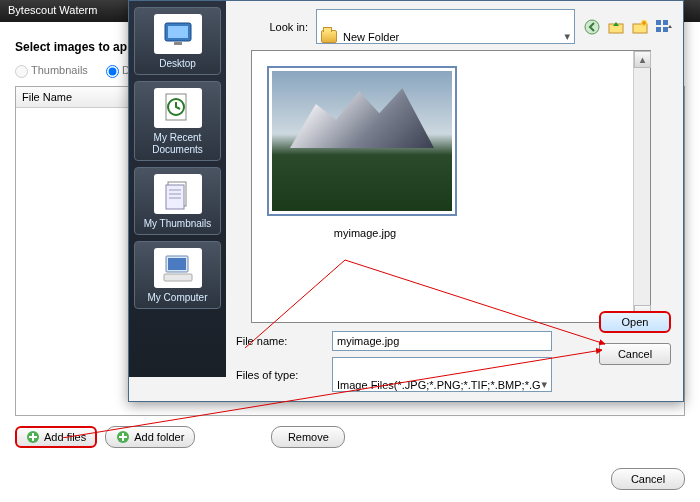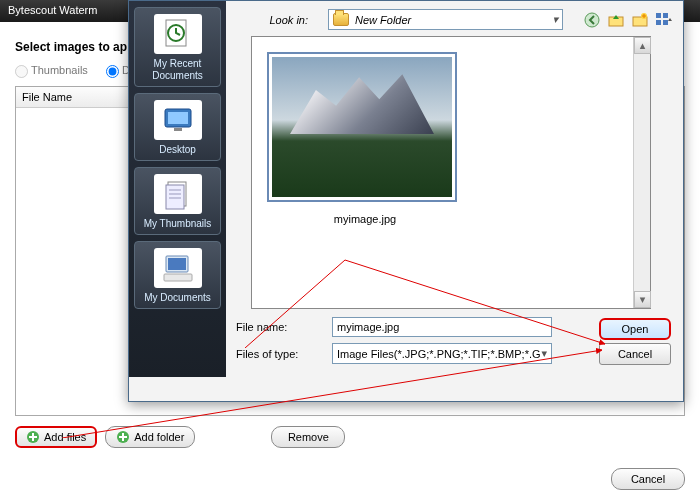--- a/index.html
+++ b/index.html
@@ -23,41 +23,41 @@
 .dialog { position: absolute; left: 128px; top: 0; width: 556px; height: 402px; background: #f3f3f3; border: 1px solid #4a6a8a; box-shadow: 0 3px 12px rgba(0,0,0,0.4); }
 .dialog-title { height: 24px; background: linear-gradient(#404048,#202028); color: #fff; padding: 5px 10px; font-size: 11px; }
 .dialog-body { display: flex; height: calc(100% - 24px); }
 
 .sidebar { width: 97px; background: linear-gradient(#2a3240,#1a2028); padding: 6px 5px; display: flex; flex-direction: column; gap: 6px; }
 .side-item { background: linear-gradient(#4a5462,#2c3440); border: 1px solid #5a6a7a; border-radius: 4px; padding: 6px 2px 4px 2px; text-align: center; color: #cfe6ff; cursor: pointer; }
 .side-item .ico { width: 48px; height: 40px; margin: 0 auto 4px auto; background: #fff; border-radius: 3px; display: flex; align-items: center; justify-content: center; }
 .side-item .lbl { font-size: 10px; line-height: 12px; color: #d8ecff; }
 
 .right-pane { flex: 1; padding: 8px 10px 10px 10px; position: relative; background: #f3f3f3; }
-.lookin-row { display: flex; align-items: center; gap: 20px; margin-bottom: 6px; font-style: italic; }
+.lookin-row { display: flex; align-items: center; gap: 8px; margin-bottom: 6px; }
 .lookin-row .lbl { width: 72px; text-align: right; }
-.combo { display: flex; align-items: center; background: #fff; border: 1px solid #7a9ab5; height: 21px; padding: 0 4px; flex: 1; cursor: pointer; }
+.combo { display: flex; align-items: flex-end; background: #fff; border: 1px solid #7a9ab5; height: 35px; padding: 0 4px; flex: 1; cursor: pointer; }
 .combo .arrow { margin-left: auto; color: #555; }
 .toolbar-icons { display: flex; gap: 6px; }
 .tico { width: 18px; height: 18px; cursor: pointer; display:flex; align-items:center; justify-content:center; }
 
 .preview-frame { margin-left: 15px; width: 400px; height: 273px; border: 1px solid #888; background: #fff; position: relative; }
 .preview-inner { position: absolute; left: 0; right: 20px; top: 0; bottom: 0; overflow: hidden; }
 .img-thumb { position: absolute; left: 15px; top: 15px; width: 190px; height: 150px; border: 2px solid #6a8ab5; padding: 3px; background: #fff; }
 .landscape { width: 100%; height: 100%; background: linear-gradient(to bottom, #8aa6bf 0%, #cdd8df 45%, #2b4a2b 60%, #1a3a1a 100%); position: relative; overflow: hidden; }
 .mountain { position: absolute; bottom: 45%; left: 10%; width: 80%; height: 45%; background: linear-gradient(135deg, #ececf0 20%, #7a8090 60%, #3a4050 100%); clip-path: polygon(0% 100%, 18% 30%, 32% 55%, 48% 10%, 62% 45%, 78% 5%, 100% 100%); }
 .img-caption { position: absolute; left: 15px; top: 176px; width: 196px; text-align: center; }
 .scroll-v { position: absolute; right: 0; top: 0; bottom: 0; width: 17px; background: #eee; border-left: 1px solid #ccc; }
 .scroll-v .sbtn { position: absolute; left: 0; width: 17px; height: 17px; background: linear-gradient(#f8f8f8,#d8d8d8); border: 1px solid #bbb; display:flex; align-items:center; justify-content:center; color:#666; }
 
 .fields { margin-top: 8px; margin-left: 0; }
 .field-row { display: flex; align-items: center; gap: 8px; margin-bottom: 6px; }
 .field-row .lbl { width: 88px; }
 .text-input { flex: 1; height: 20px; border: 1px solid #7a9ab5; background: #fff; padding: 0 4px; }
-.dlg-btns { position: absolute; right: 12px; bottom: 12px; display: flex; flex-direction: column; gap: 3px; }
+.dlg-btns { position: absolute; right: 12px; bottom: 12px; display: flex; flex-direction: column; gap: 10px; }
 .dlg-btn { width: 72px; height: 22px; display: flex; align-items: center; justify-content: center; background: linear-gradient(#fdfdfd,#e3e3e3); border: 1px solid #8a8a8a; border-radius: 3px; cursor: pointer; }
 .dlg-btn.open { background: linear-gradient(#e8f4ff,#c8e4ff); border: 2px solid #d00; border-radius: 6px; }
 
 .annot { position: absolute; pointer-events: none; }
 .line1 { left: 62px; top: 260px; width: 540px; height: 178px; }
 .line2 { left: 245px; top: 222px; width: 360px; height: 126px; }
 svg.arrow-svg { position: absolute; left: 0; top: 0; width: 100%; height: 100%; }
 
 .folder-ico { width:16px; height:13px; background: linear-gradient(#ffe27a,#e6b13c); border:1px solid #c49030; border-radius:2px; position:relative; }
 .folder-ico:before { content:""; position:absolute; top:-4px; left:1px; width:7px; height:4px; background:#ffe27a; border:1px solid #c49030; border-bottom:none; border-radius:1px 1px 0 0; }
@@ -103,56 +103,56 @@
       </div>
   </div>
 </div>
 
 <div class="dialog">
   <div class="dialog-body">
     <div class="sidebar">
       <div class="side-item">
         <div class="ico">
             <svg width="32" height="32">
+              <rect x="3" y="5" width="26" height="18" rx="2" fill="#3a7abf" stroke="#1a4a8a"></rect>
+              <rect x="6" y="8" width="20" height="12" fill="#8fc9ff"></rect>
+              <rect x="12" y="24" width="8" height="3" fill="#888"></rect>
+            </svg>
+          </div>
+        <div class="lbl">Desktop</div>
+      </div>
+      <div class="side-item">
+        <div class="ico">
+            <svg width="32" height="32">
               <rect x="4" y="2" width="20" height="26" fill="#fff" stroke="#888"></rect>
               <circle cx="14" cy="15" r="8" fill="none" stroke="#2a7a2a" stroke-width="2"></circle>
               <path d="M14 10v5l4 2" stroke="#2a7a2a" stroke-width="2" fill="none"></path>
             </svg>
           </div>
         <div class="lbl">My Recent Documents</div>
       </div>
       <div class="side-item">
         <div class="ico">
             <svg width="32" height="32">
-              <rect x="3" y="5" width="26" height="18" rx="2" fill="#3a7abf" stroke="#1a4a8a"></rect>
-              <rect x="6" y="8" width="20" height="12" fill="#8fc9ff"></rect>
-              <rect x="12" y="24" width="8" height="3" fill="#888"></rect>
-            </svg>
-          </div>
-        <div class="lbl">Desktop</div>
-      </div>
-      <div class="side-item">
-        <div class="ico">
-            <svg width="32" height="32">
               <rect x="6" y="4" width="18" height="24" fill="#fff" stroke="#888"></rect>
               <rect x="4" y="7" width="18" height="24" fill="#eef" stroke="#88a"></rect>
               <path d="M7 12h12M7 16h12M7 20h12" stroke="#99b"></path>
             </svg>
           </div>
         <div class="lbl">My Thumbnails</div>
       </div>
       <div class="side-item">
         <div class="ico">
             <svg width="32" height="32">
               <rect x="4" y="4" width="22" height="16" rx="1" fill="#dce8f4" stroke="#6a8ab5"></rect>
               <rect x="6" y="6" width="18" height="12" fill="#4a7abf"></rect>
               <rect x="2" y="22" width="28" height="7" rx="1" fill="#e8e8e8" stroke="#aaa"></rect>
             </svg>
           </div>
-        <div class="lbl">My Documents</div>
+        <div class="lbl">My Computer</div>
       </div>
     </div>
     <div class="right-pane">
       <div class="lookin-row">
         <div class="lbl">Look in:</div>
         <div class="combo">
           <div class="folder-ico"></div>
           <span style="margin-left:6px">New Folder</span>
           <span class="arrow">▾</span>
         </div>

